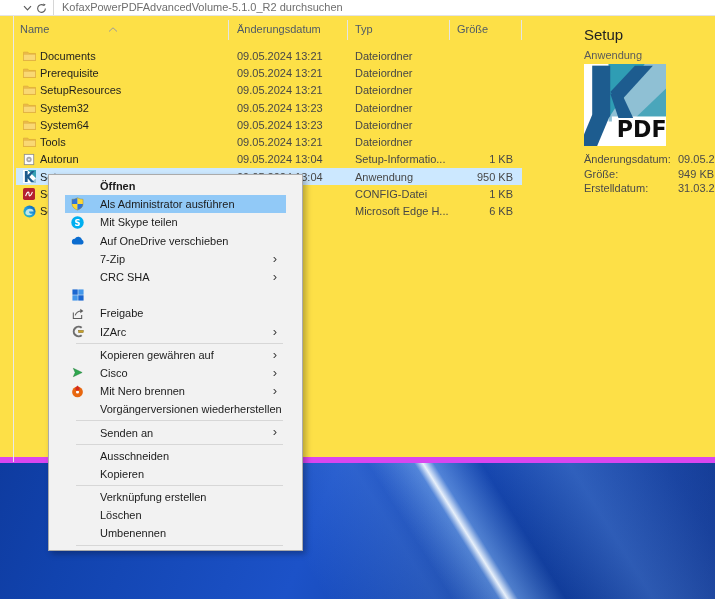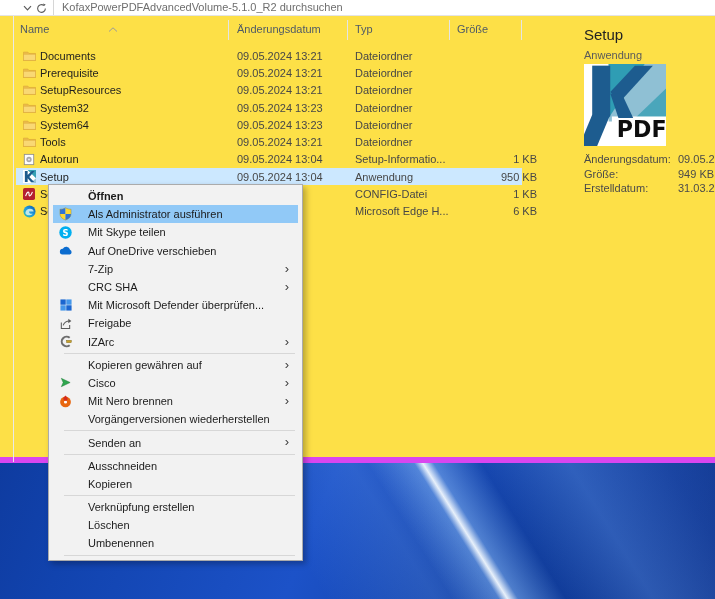--- a/index.html
+++ b/index.html
@@ -35,34 +35,34 @@
 
   
   .file-list{position:absolute;left:0;top:47px;width:715px;}
   .frow{position:relative;margin-left:16px;width:506px;height:17.3px;display:flex;align-items:center;
     font-size:11px;color:#1e1e1e;}
   .frow.sel{background:#cce8ff;}
   .frow .icn{position:absolute;left:6px;width:14px;height:14px;display:flex;align-items:center;justify-content:center;}
   .c-name{position:absolute;left:24px;white-space:nowrap;}
   .c-date{position:absolute;left:221px;color:#474747;white-space:nowrap;}
   .c-type{position:absolute;left:339px;color:#474747;white-space:nowrap;}
-  .c-size{position:absolute;left:448px;width:73px;text-align:right;color:#474747;white-space:nowrap;}
+  .c-size{position:absolute;left:424px;width:73px;text-align:right;color:#474747;white-space:nowrap;}
 
   
   .preview-title{position:absolute;left:584px;top:26px;font-size:15px;color:#222;}
   .preview-sub{position:absolute;left:584px;top:49px;font-size:11px;color:#5a5a5a;}
   .preview-logo{position:absolute;left:584px;top:64px;width:82px;height:82px;}
   .pv-details{position:absolute;left:584px;top:152px;font-size:11px;color:#4a4a4a;}
   .pv-row{height:14.5px;line-height:14.5px;white-space:nowrap;position:relative;width:140px;}
   .pv-label{display:inline-block;}
   .pv-value{position:absolute;left:94px;white-space:nowrap;}
 
   
-  .ctx{position:absolute;left:48px;top:184px;width:255px;background:#f2f2f2;
-    border:1px solid #ababab;box-shadow:3px 3px 6px rgba(0,0,0,.28);padding:2px 4px;}
+  .ctx{position:absolute;left:48px;top:174px;width:255px;background:#f2f2f2;
+    border:1px solid #ababab;box-shadow:3px 3px 6px rgba(0,0,0,.28);padding:2px 16px;}
   .mi{position:relative;height:18.2px;display:flex;align-items:center;padding-left:35px;
     font-size:11px;color:#1b1b1b;white-space:nowrap;}
   .mi.hl{background:#91c9f7;}
   .mi.bold{font-weight:bold;}
   .mi .icn{position:absolute;left:5px;width:15px;height:15px;display:flex;align-items:center;justify-content:center;}
   .mi .arrow{position:absolute;right:9px;top:1px;font-size:13px;color:#3c3c3c;}
   .msep{height:1px;background:#d7d7d7;margin:2px 3px 2px 11px;}
 </style>
 </head>
 <body>
@@ -309,21 +309,20 @@
     </div>
     <div class="mi">
       <span class="icn">
         <svg width="12" height="12" viewBox="0 0 14 14">
           <rect x="0.5" y="0.5" width="6.2" height="6.2" fill="#1a66d0"></rect>
           <rect x="7.3" y="0.5" width="6.2" height="6.2" fill="#4497ea"></rect>
           <rect x="0.5" y="7.3" width="6.2" height="6.2" fill="#4497ea"></rect>
           <rect x="7.3" y="7.3" width="6.2" height="6.2" fill="#1a66d0"></rect>
         </svg>
       </span>
-      <span>Mit Microsoft Defender überprüfen...</span>
     </div>
     <div class="mi">
       <span class="icn">
         <svg width="13" height="13" viewBox="0 0 14 14" fill="none" stroke="#5a5a5a" stroke-width="1.1">
           <path d="M2.5 6 V12.5 H11.5 V8.5"></path>
           <path d="M4.5 9 C5.5 5.8 8 4.2 11.5 4.2"></path>
           <polygon points="10,1.8 13.3,4.2 10,6.6" fill="#5a5a5a" stroke="none"></polygon>
         </svg>
       </span>
       <span>Freigabe</span>

